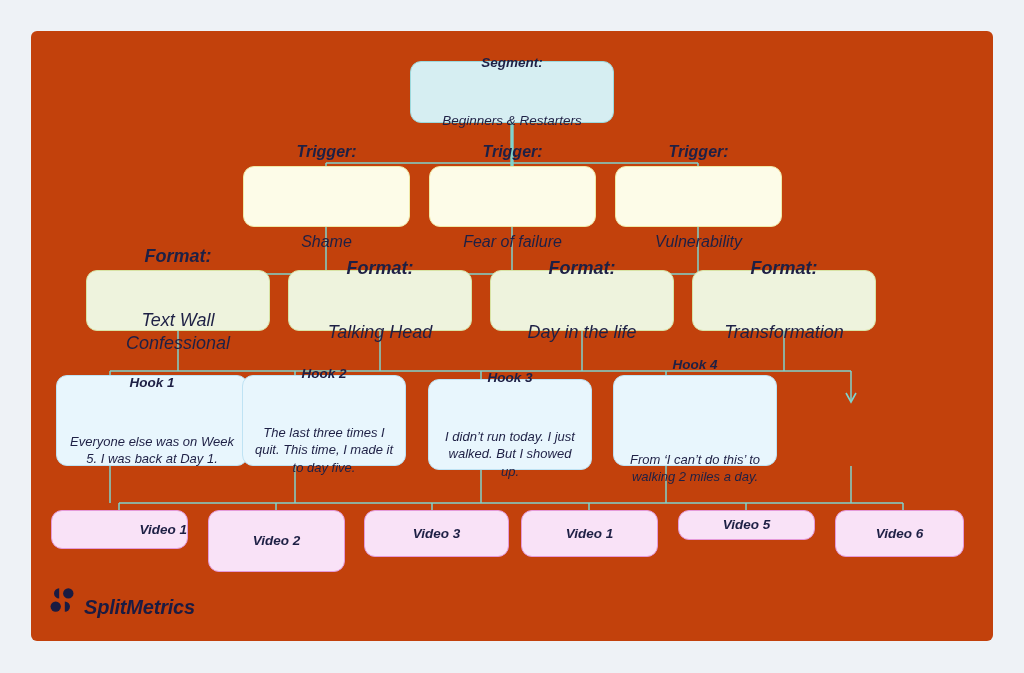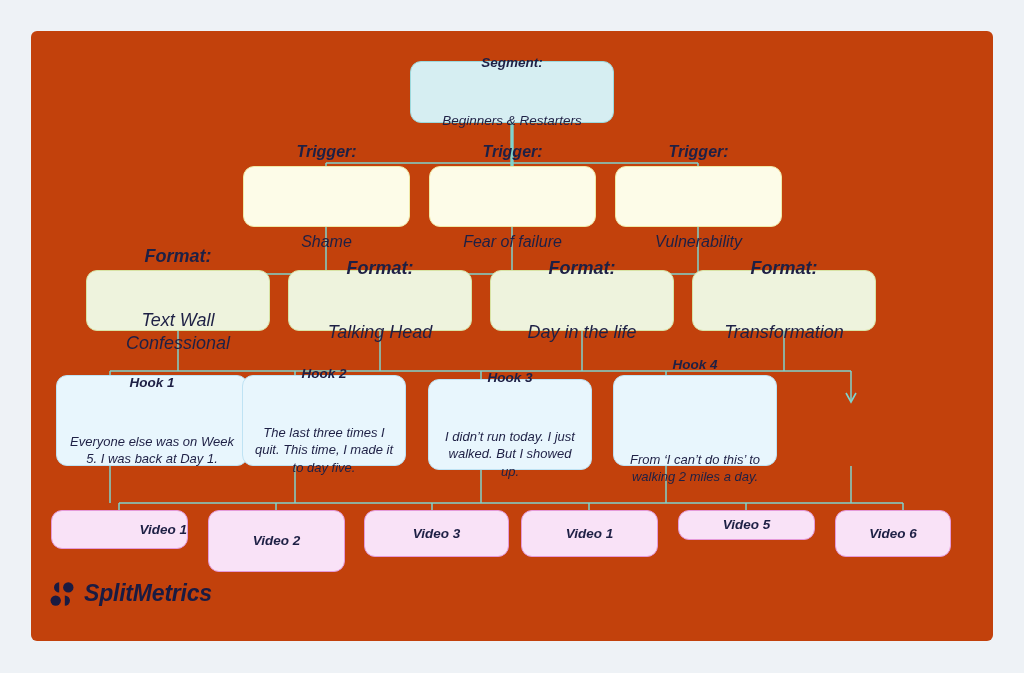--- a/index.html
+++ b/index.html
@@ -108,24 +108,25 @@
     display: flex;
     align-items: center;
     gap: 9px;
   }
   .logo-mark {
     width: 26px;
     height: 26px;
     display: block;
   }
   .logo-text {
-    font-size: 23px;
+    font-size: 20px;
     font-weight: bold;
     color: #1a1b42;
     letter-spacing: -0.2px;
+    margin-top: 16px;
   }
 </style>
 </head>
 <body>
 
 <div class="page">
   <div class="card">
 
     <div class="flow">
 
@@ -249,21 +250,21 @@
       </div>
       <div class="node n-video" style="left:333px; top:479px; width:145px; height:47px;">
         <span class="t1">Video 3</span>
       </div>
       <div class="node n-video" style="left:490px; top:479px; width:137px; height:47px;">
         <span class="t1">Video 1</span>
       </div>
       <div class="node n-video" style="left:647px; top:479px; width:137px; height:30px;">
         <span class="t1">Video 5</span>
       </div>
-      <div class="node n-video" style="left:804px; top:479px; width:116px; height:47px;">
+      <div class="node n-video" style="left:804px; top:479px; width:129px; height:47px;">
         <span class="t1">Video 6</span>
       </div>
 
     </div>
 
     <div class="logo">
       <svg class="logo-mark" viewBox="0 0 26 26" fill="#1a1b42">
         <path d="M10.2 1.2 A5.2 5.2 0 0 0 10.2 11.6 Z"></path>
         <circle cx="19.3" cy="6.4" r="5.2"></circle>
         <circle cx="6.7" cy="19.6" r="5.2"></circle>

